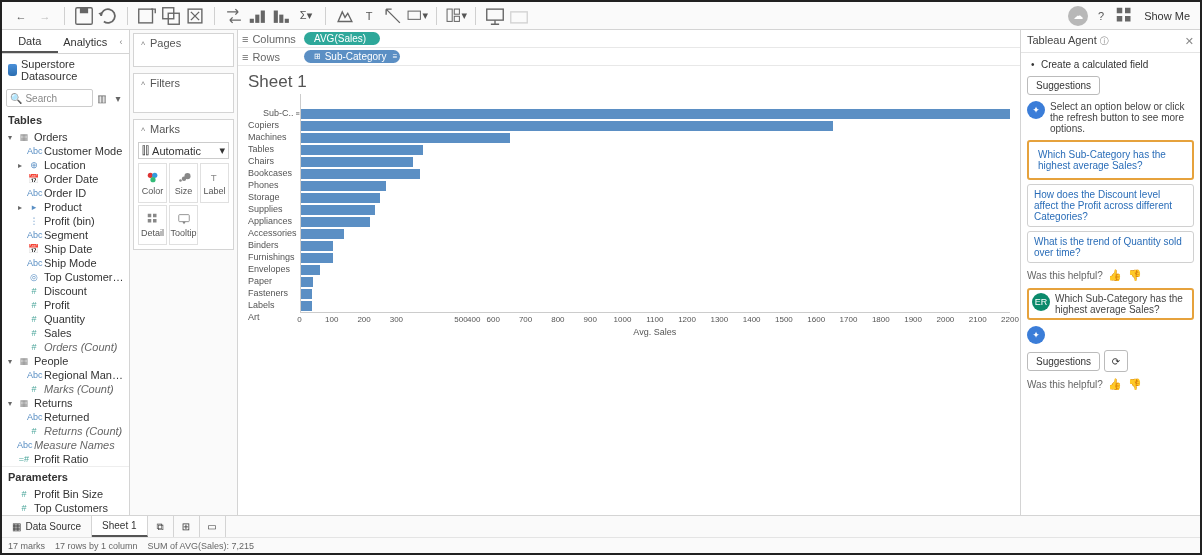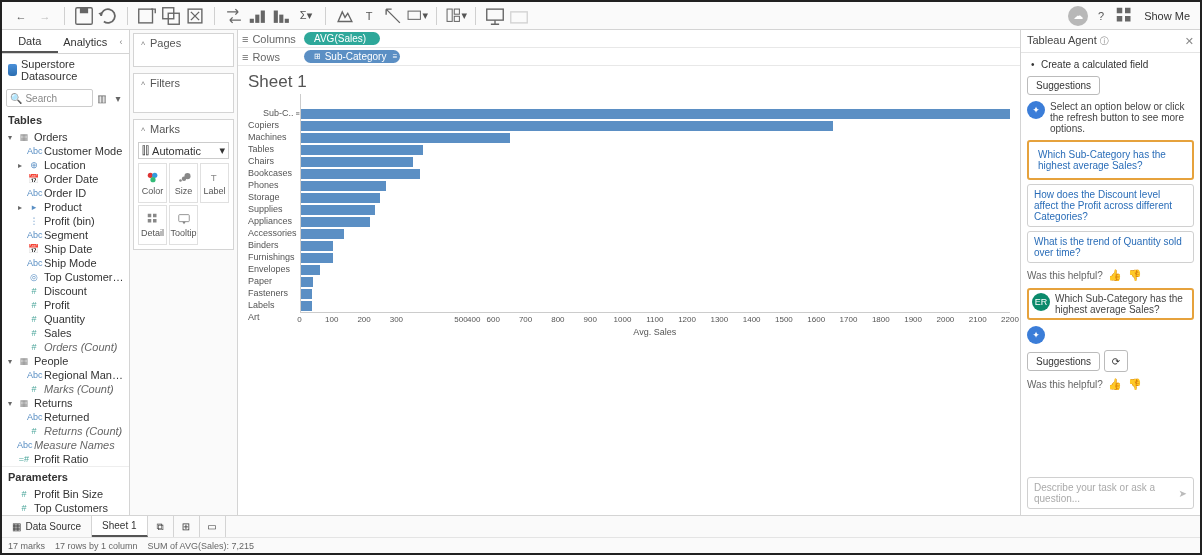--- a/index.html
+++ b/index.html
@@ -624,24 +624,20 @@
         <div class="btn-row">
           <div class="sugg-btn">Suggestions</div>
           <div class="refresh-btn">⟳</div>
         </div>
         <div class="helpful-row">
           <span>Was this helpful?</span>
           <span class="thumb">👍</span>
           <span class="thumb">👎</span>
         </div>
       </div>
-      <div class="agent-input">
-        <span>Describe your task or ask a question...</span>
-        <span style="color:#bbb">➤</span>
-      </div>
     </div>
   </div>
 
   <div class="bottom-tabs">
     <div class="bottom-tab">
         <span style="margin-right:4px">▦</span>
         <span>Data Source</span>
       </div>
     <div class="bottom-tab active">Sheet 1</div>
     <div class="bottom-tab" style="width:26px;justify-content:center">⧉</div>

